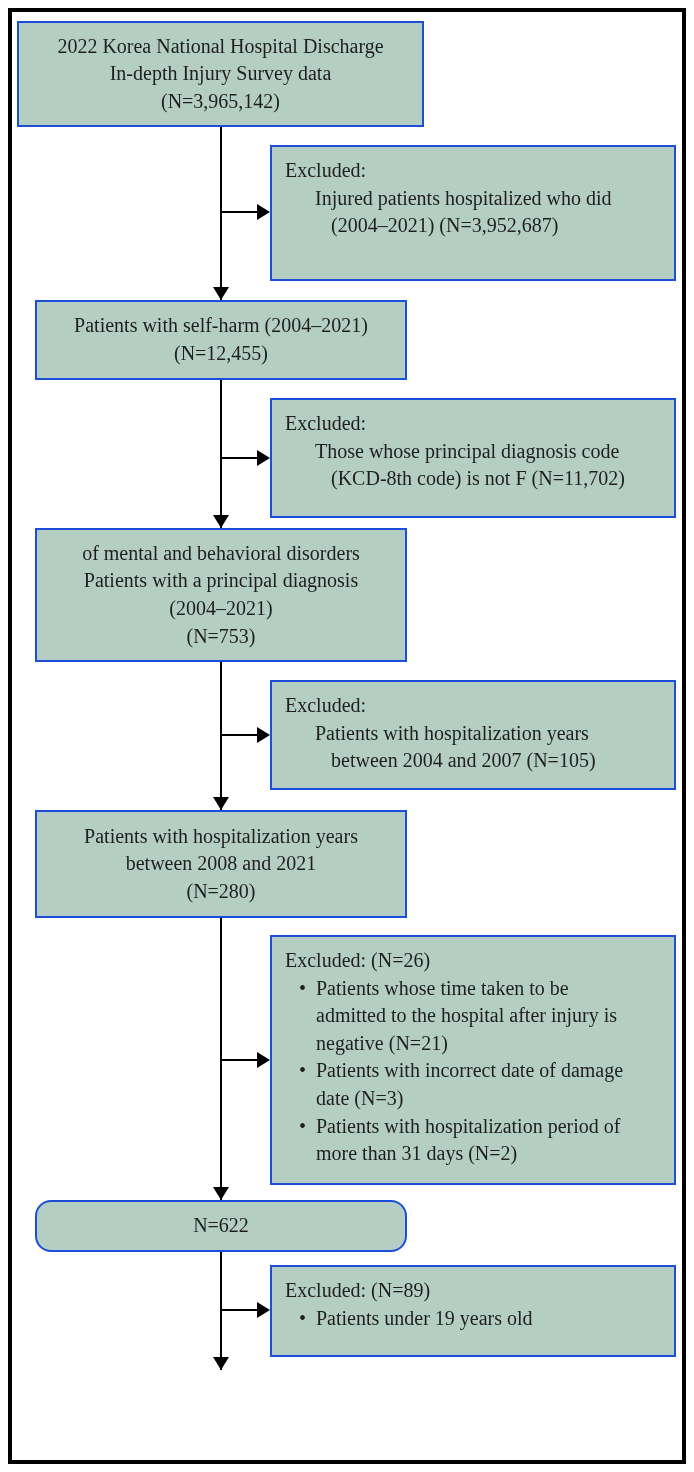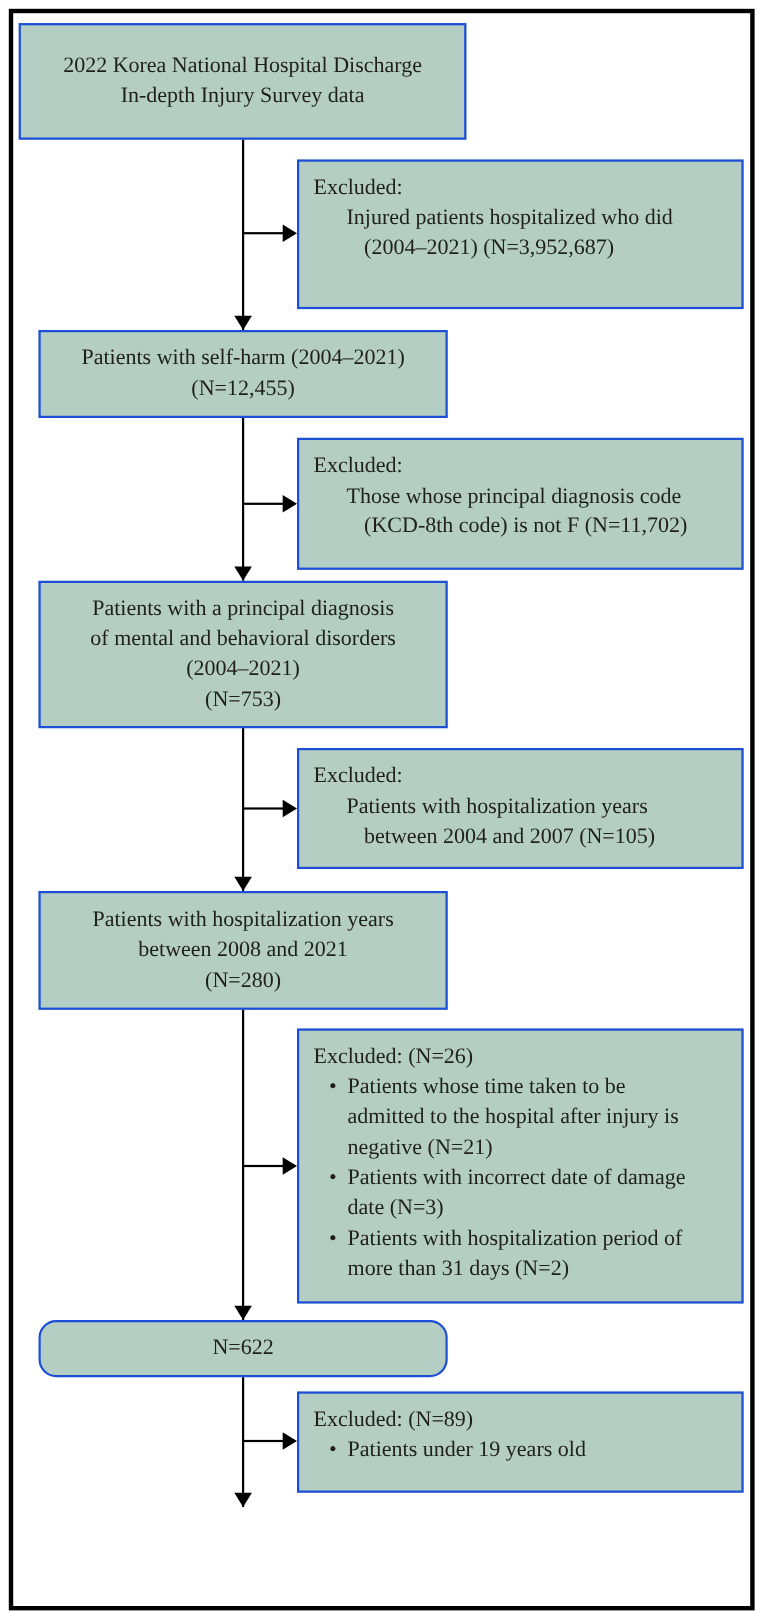--- a/index.html
+++ b/index.html
@@ -83,20 +83,21 @@
 </head>
 <body>
 
 <div class="canvas">
   <div class="frame"></div>
 
   <div class="box main-box" style="left:17px; top:21px; width:407px; height:106px;">
     <div>
       <span class="line">2022 Korea National Hospital Discharge</span>
       <span class="line">In-depth Injury Survey data</span>
+      <span class="line">(N=3,965,142)</span>
     </div>
   </div>
 
   <div class="vline" style="left:220px; top:127px; height:173px;"></div>
   <div class="arrow-down" style="left:213px; top:287px;"></div>
   <div class="hline" style="left:221px; top:211px; width:37px;"></div>
   <div class="arrow-right" style="left:257px; top:204px;"></div>
 
   <div class="box excl-box" style="left:270px; top:145px; width:406px; height:136px;">
     <span class="excl-title">Excluded:</span>
@@ -117,22 +118,22 @@
   <div class="arrow-right" style="left:257px; top:450px;"></div>
 
   <div class="box excl-box" style="left:270px; top:398px; width:406px; height:120px;">
     <span class="excl-title">Excluded:</span>
     <span class="line ind-a">Those whose principal diagnosis code</span>
     <span class="line ind-b">(KCD-8th code) is not F (N=11,702)</span>
   </div>
 
   <div class="box main-box" style="left:35px; top:528px; width:372px; height:134px;">
     <div>
+      <span class="line">of mental and behavioral disorders</span>
       <span class="line">Patients with a principal diagnosis</span>
-      <span class="line">of mental and behavioral disorders</span>
       <span class="line">(2004–2021)</span>
       <span class="line">(N=753)</span>
     </div>
   </div>
 
   <div class="vline" style="left:220px; top:662px; height:148px;"></div>
   <div class="arrow-down" style="left:213px; top:797px;"></div>
   <div class="hline" style="left:221px; top:734px; width:37px;"></div>
   <div class="arrow-right" style="left:257px; top:727px;"></div>
 

